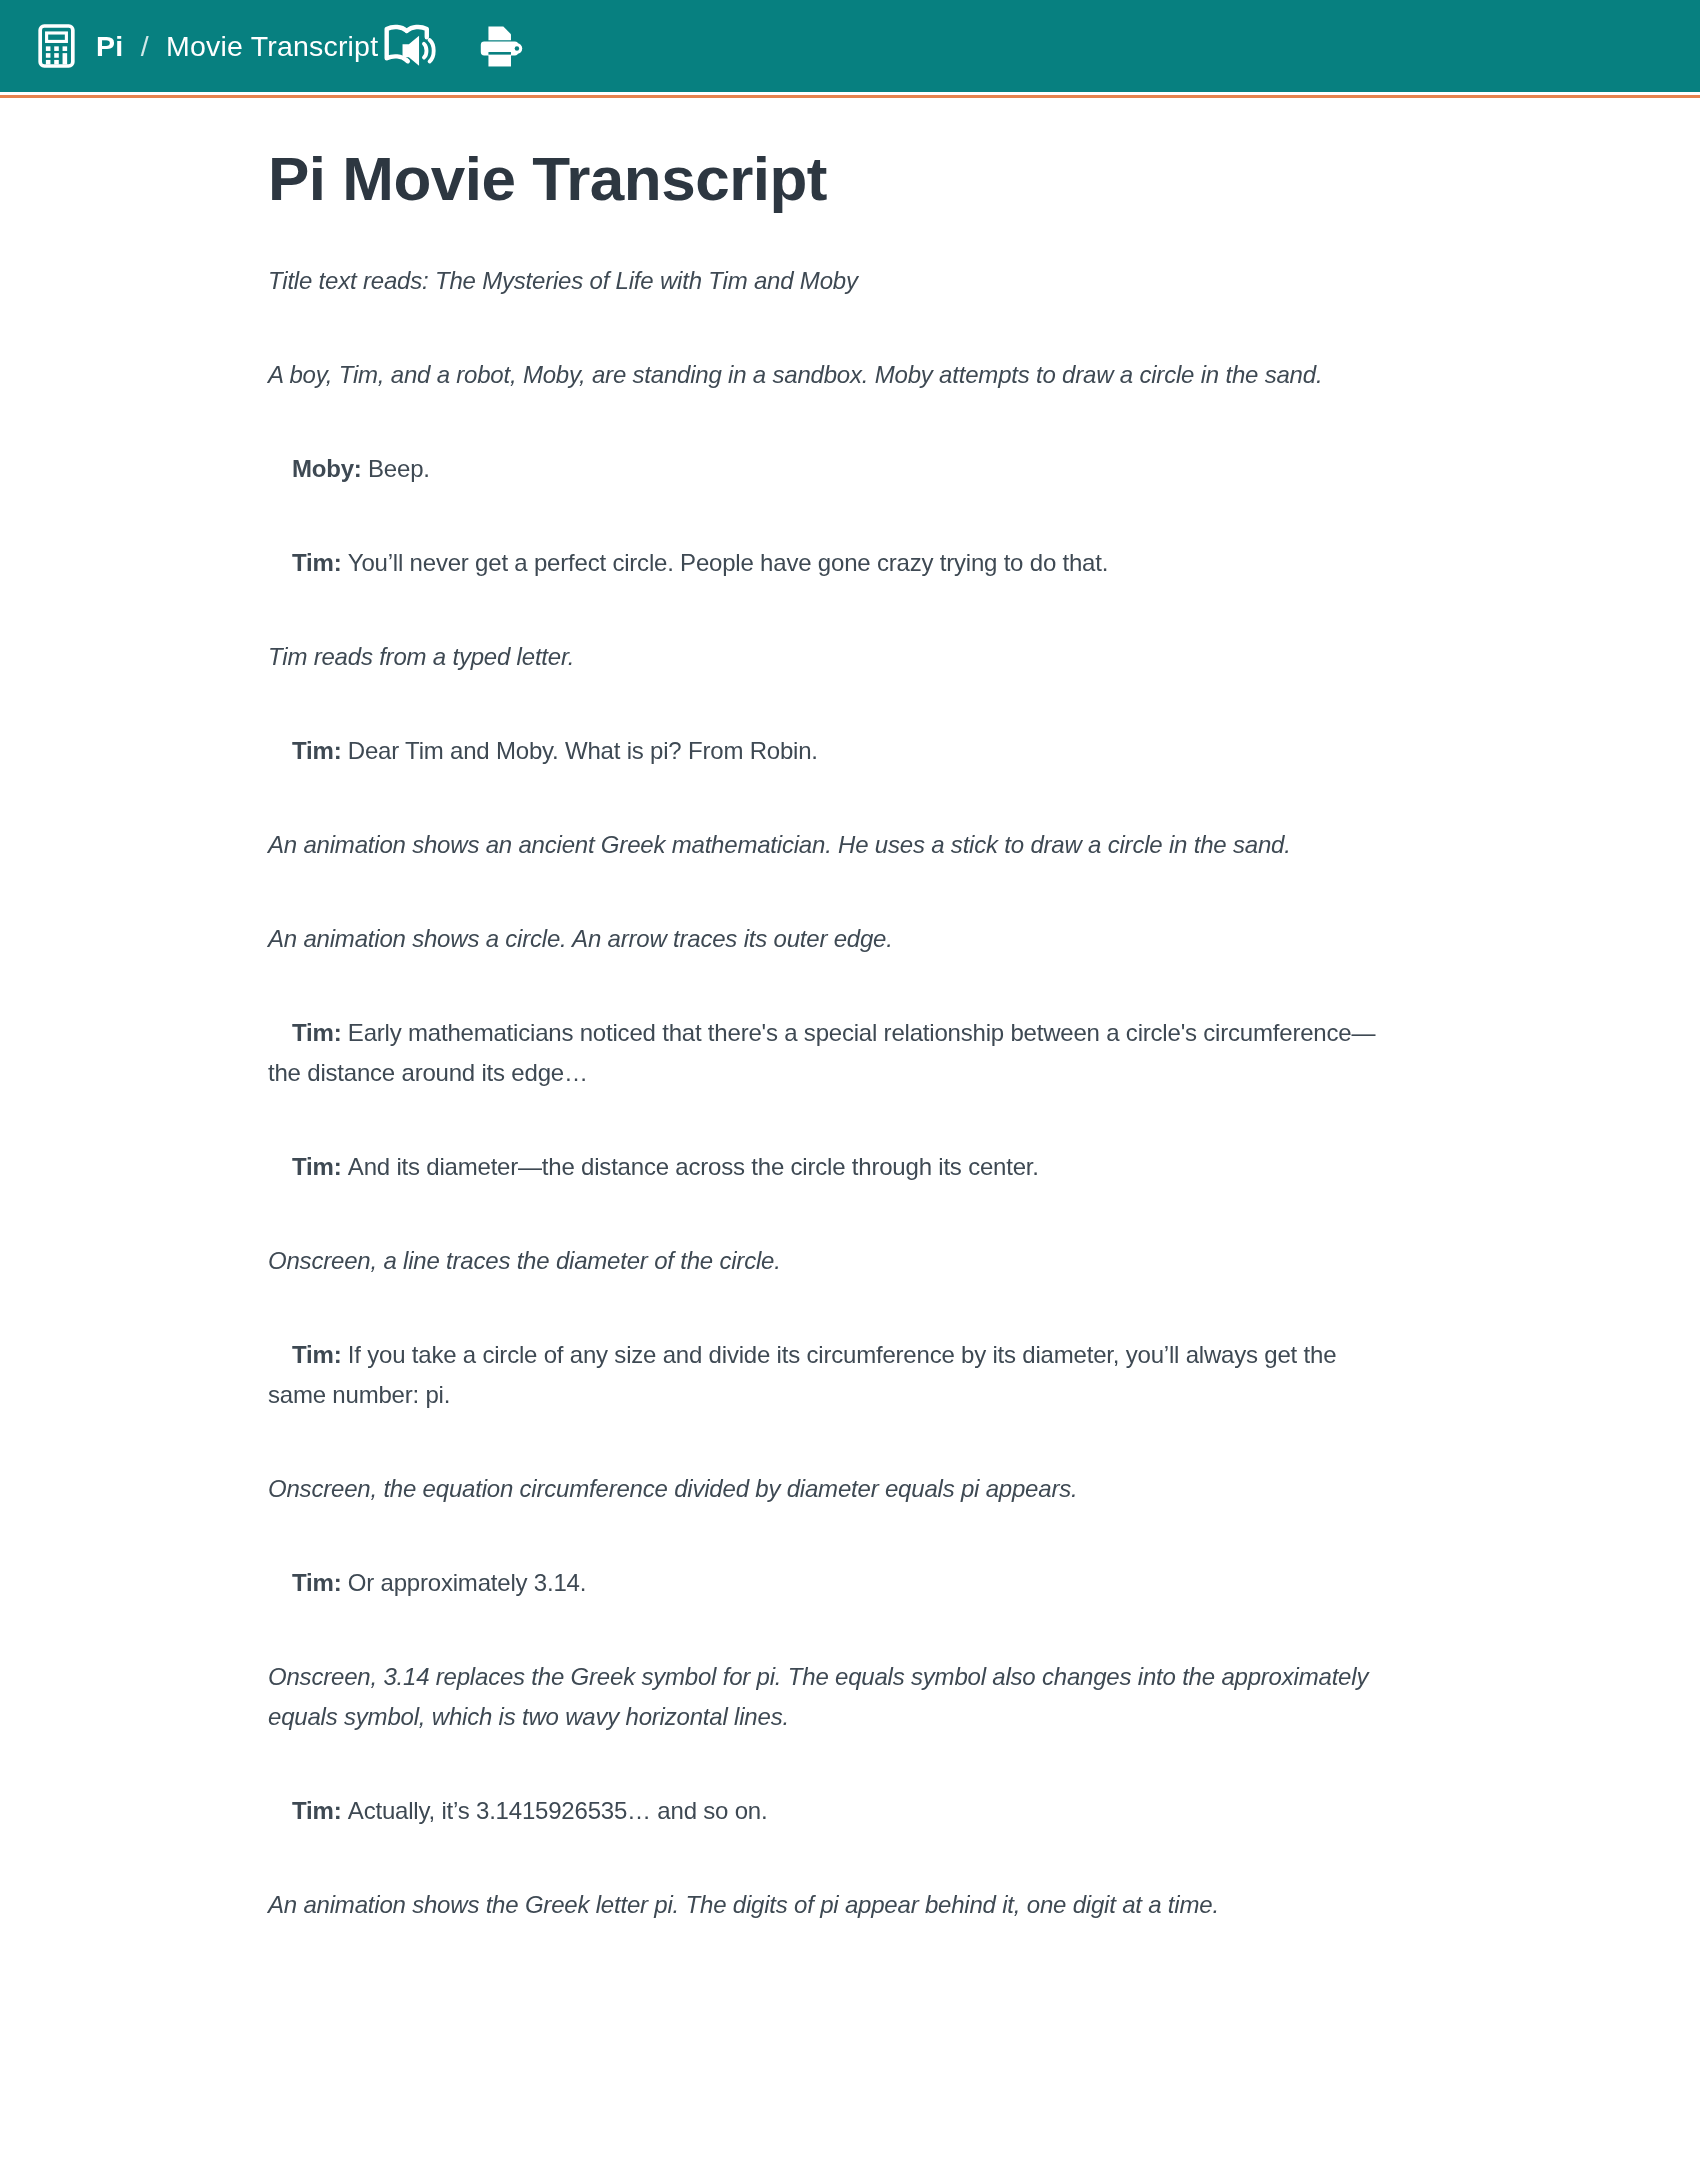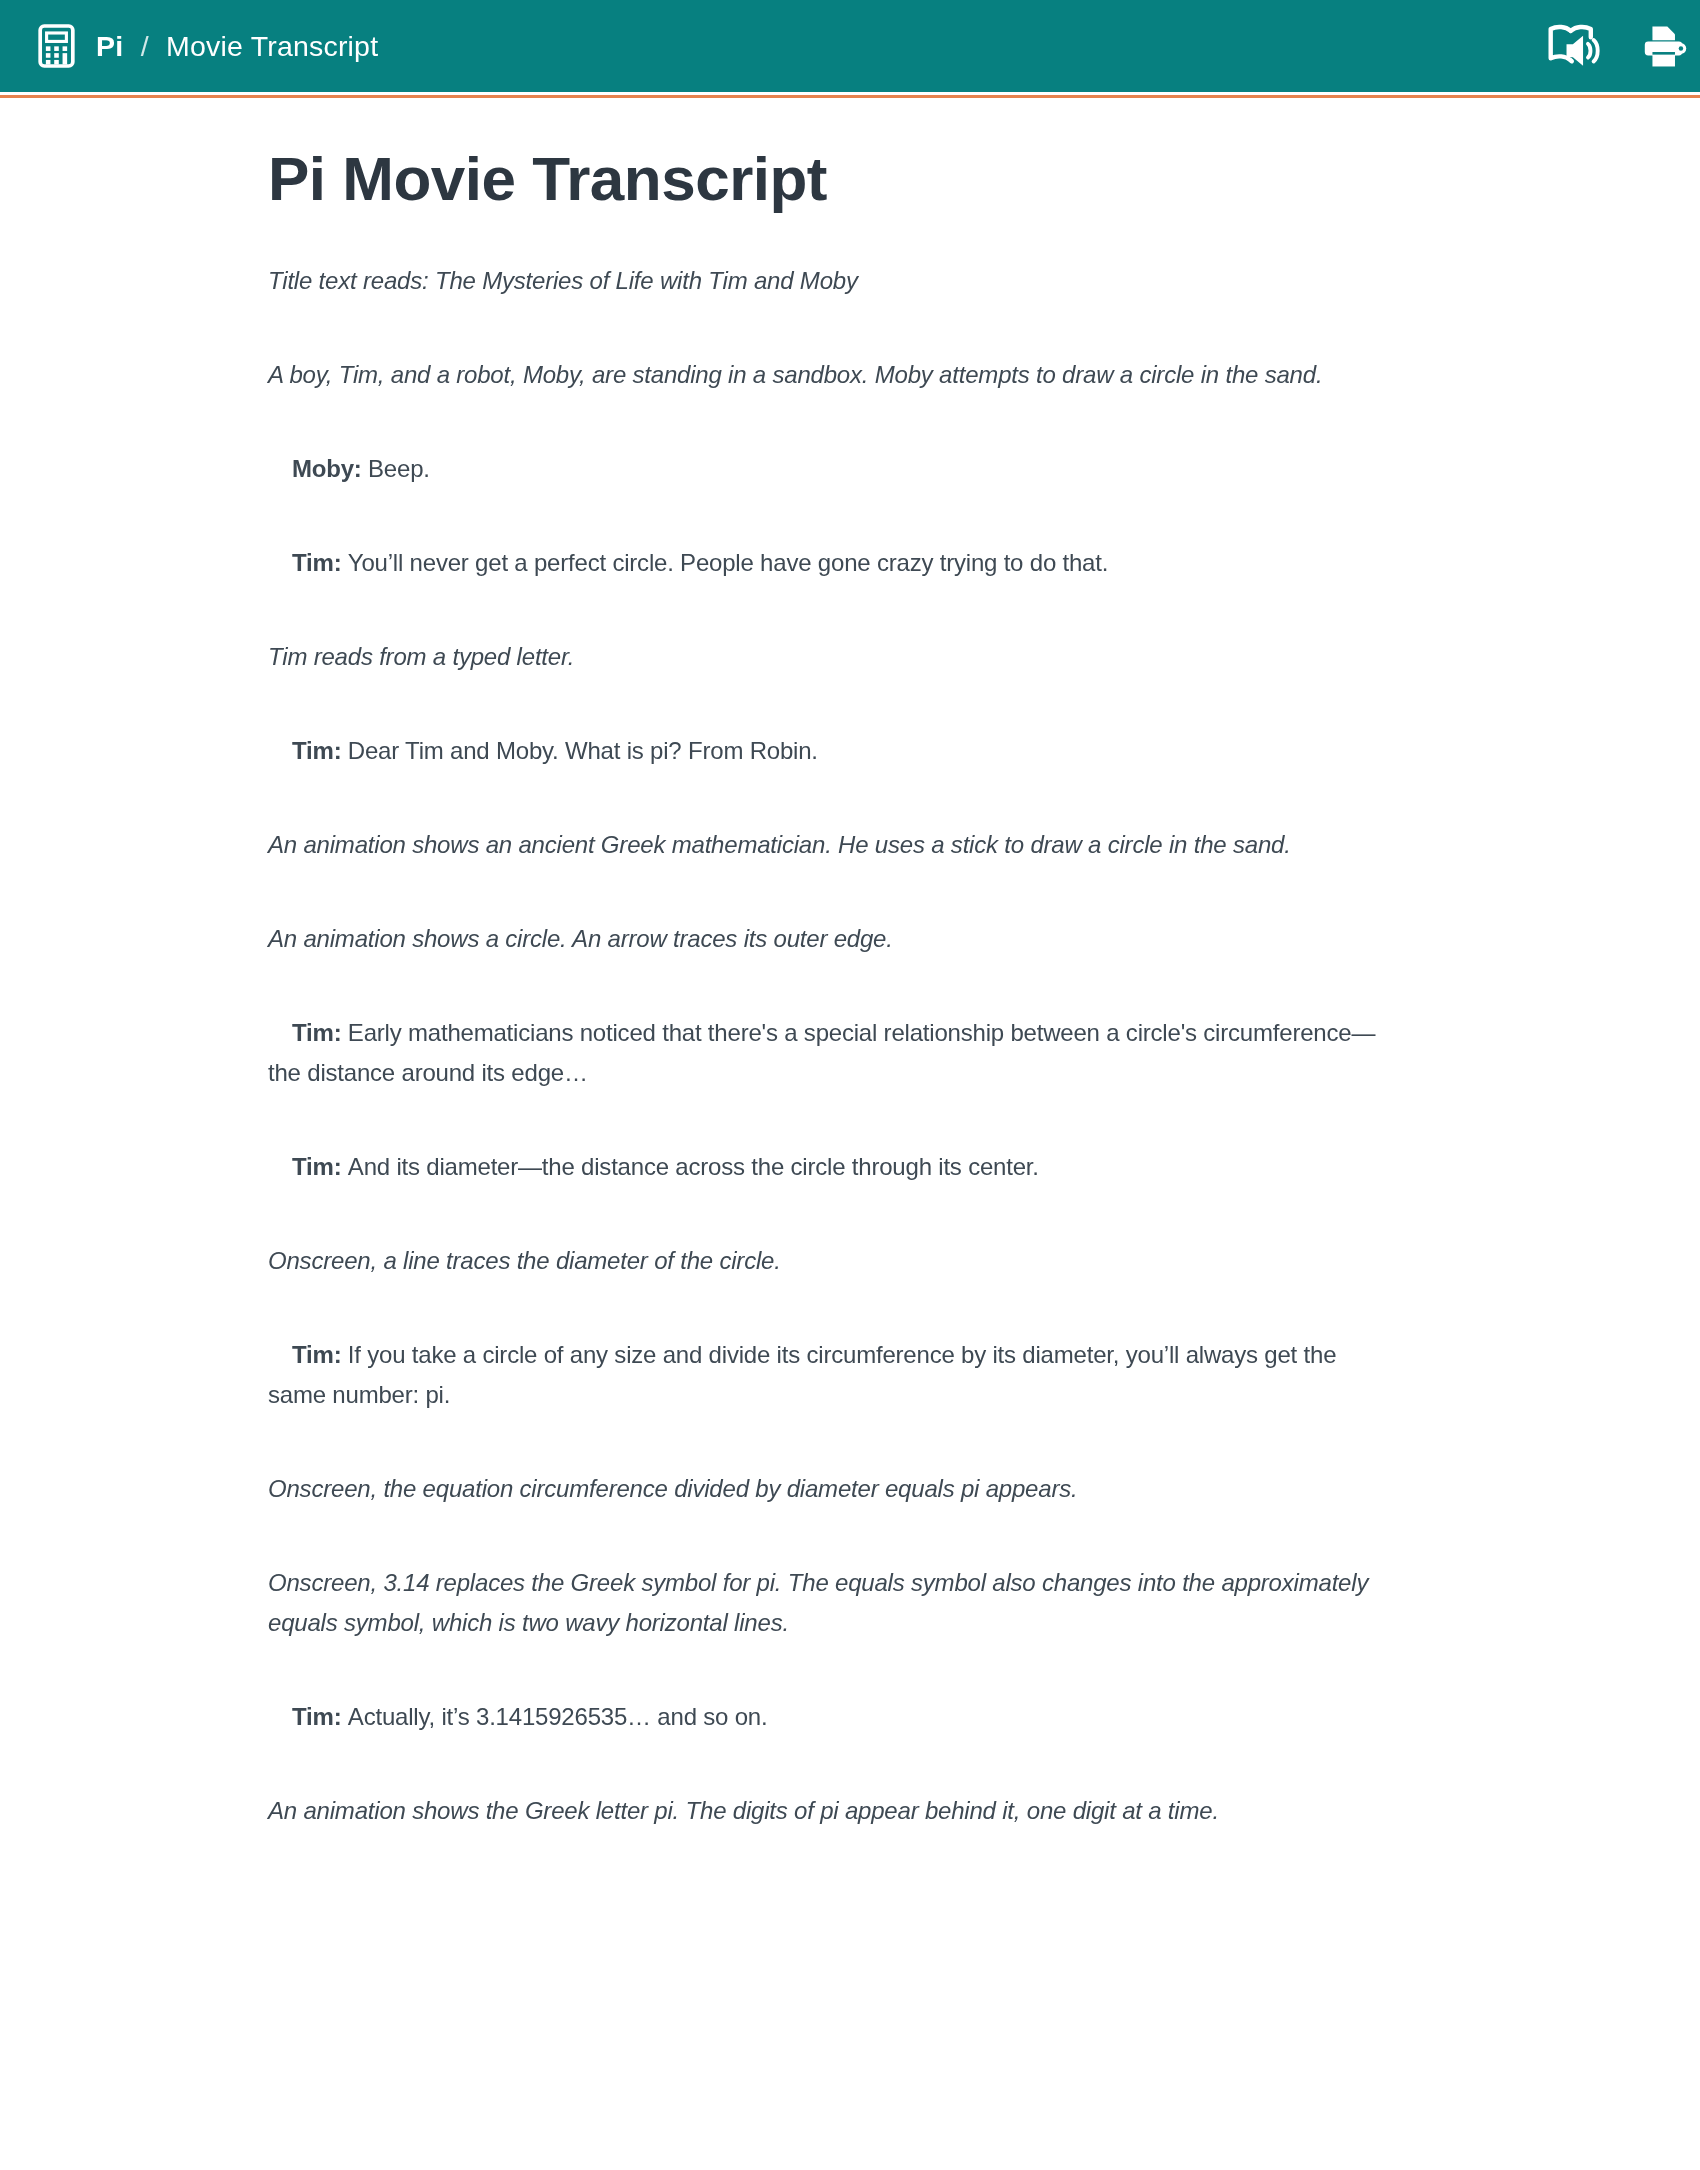--- a/index.html
+++ b/index.html
@@ -11,21 +11,21 @@
   }
   *{box-sizing:border-box;}
   html,body{margin:0;padding:0;}
   body{
     width:1701px;height:2171px;overflow:hidden;background:#ffffff;
     font-family:"Liberation Sans","DejaVu Sans",sans-serif;
   }
   
   .topbar{
     height:92px;background:var(--header-bg);color:var(--header-text);
-    display:flex;align-items:center;justify-content:space-between;
+    display:flex;align-items:center;
     padding:0 12px 0 37px;
   }
   .topbar-left{display:flex;align-items:center;}
   .app-icon{display:inline-flex;align-items:center;margin-right:20px;cursor:pointer;}
   .crumb-topic{font-size:28.5px;font-weight:700;letter-spacing:0.2px;cursor:pointer;}
   .crumb-sep{font-size:28.5px;font-weight:300;color:rgba(255,255,255,.82);margin:0 17.4px;}
   .crumb-page{font-size:28.5px;font-weight:400;letter-spacing:0.2px;}
   .topbar-right{display:flex;align-items:center;gap:35px;}
   .icon-btn{
     background:none;border:none;padding:0;margin:0;cursor:pointer;
@@ -126,20 +126,21 @@
   <p class="para"><strong class="speaker">Tim:</strong><span class="text">Early mathematicians noticed that there's a special relationship between a circle's circumference—the distance around its edge…</span></p>
 
   <p class="para"><strong class="speaker">Tim:</strong><span class="text">And its diameter—the distance across the circle through its center.</span></p>
 
   <p class="para stage"><span class="text">Onscreen, a line traces the diameter of the circle.</span></p>
 
   <p class="para"><strong class="speaker">Tim:</strong><span class="text">If you take a circle of any size and divide its circumference by its diameter, you’ll always get the same number: pi.</span></p>
 
   <p class="para stage"><span class="text">Onscreen, the equation circumference divided by diameter equals pi appears.</span></p>
 
+  <p class="para"><strong class="speaker">Tim:</strong><span class="text">Or approximately 3.14.</span></p>
 
   <p class="para stage"><span class="text">Onscreen, 3.14 replaces the Greek symbol for pi. The equals symbol also changes into the approximately equals symbol, which is two wavy horizontal lines.</span></p>
 
   <p class="para"><strong class="speaker">Tim:</strong><span class="text">Actually, it’s 3.1415926535… and so on.</span></p>
 
   <p class="para stage"><span class="text">An animation shows the Greek letter pi. The digits of pi appear behind it, one digit at a time.</span></p>
 </div>
 </main>
 
 

